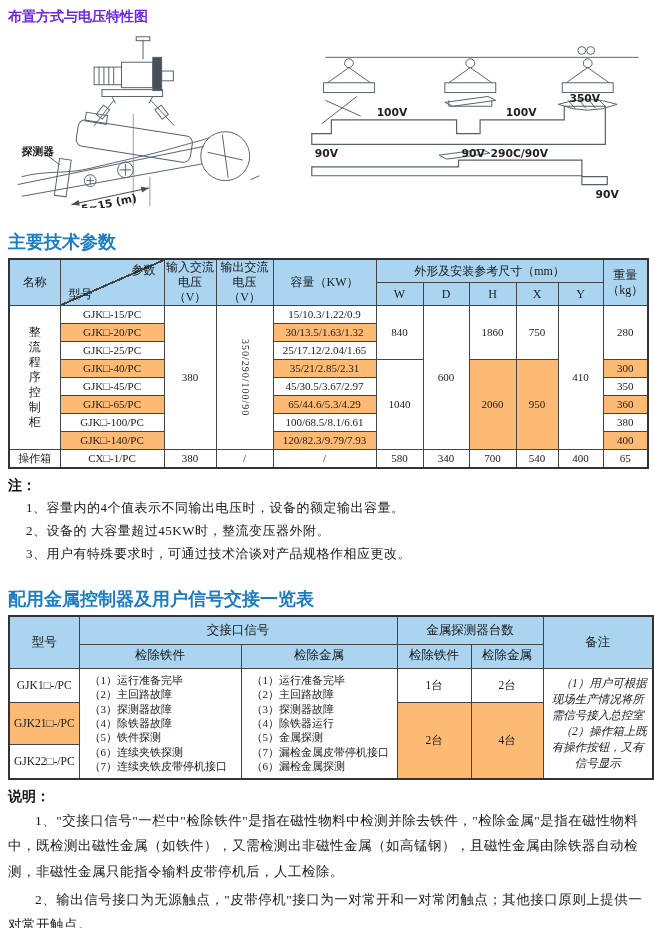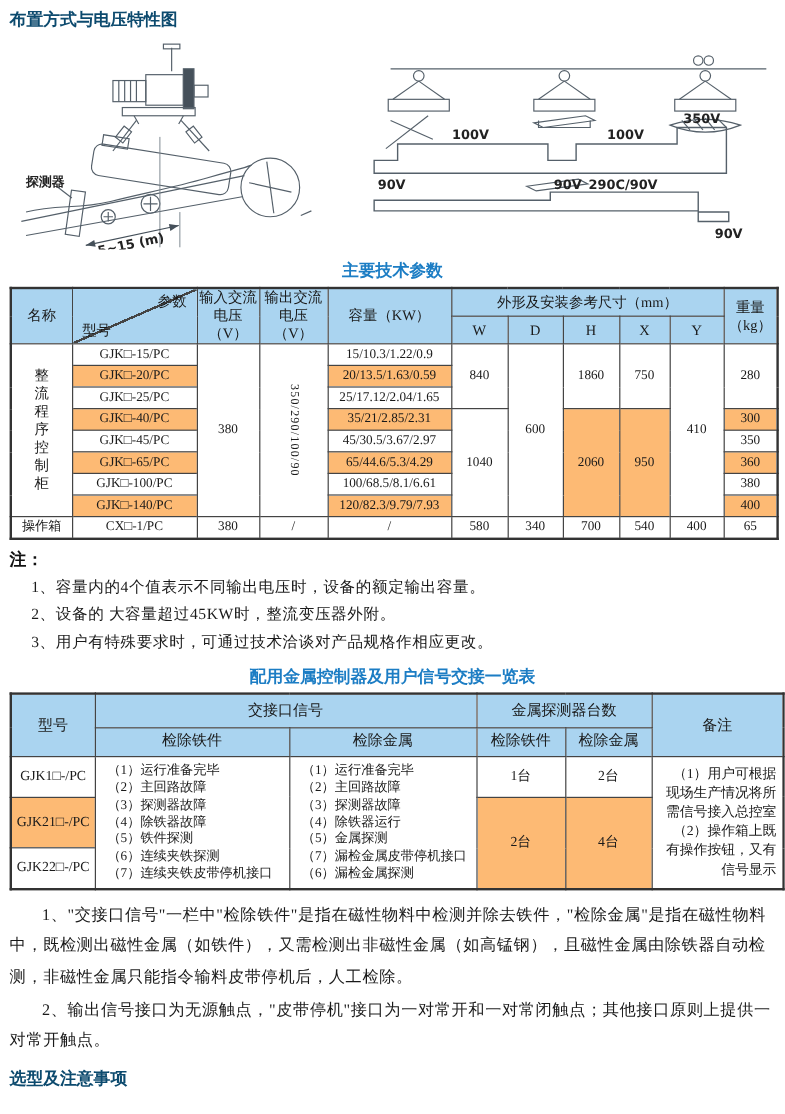--- a/index.html
+++ b/index.html
@@ -1,20 +1,20 @@
 <!DOCTYPE html>
 <html><head>
 <meta charset="utf-8">
 <style>
   html,body{margin:0;padding:0;background:#fff;}
   body{width:654px;font-family:"Liberation Serif","DejaVu Serif",serif;color:#1a1a1a;}
   .page{width:654px;min-height:928px;padding:4px 0 10px 0;box-sizing:border-box;}
   .inner{padding:0 8px;}
-  .h-black{font-family:"DejaVu Sans","Liberation Sans",sans-serif;font-weight:bold;font-size:14px;color:#0c4a6e;margin:4px 0 2px 0;}
-  .h-blue{font-family:"DejaVu Sans","Liberation Sans",sans-serif;font-weight:bold;font-size:14px;color:#1c7dc4;margin:9px 0 4px 0;text-align:center;}
+  .h-black{font-family:"DejaVu Sans","Liberation Sans",sans-serif;font-weight:bold;font-size:14px;color:#6d28d9;margin:4px 0 2px 0;}
+  .h-blue{font-family:"DejaVu Sans","Liberation Sans",sans-serif;font-weight:bold;font-size:18px;color:#1c7dc4;margin:22px 0 4px 0;}
   .diagram-row{display:flex;align-items:flex-start;}
   svg{display:block;}
   svg text{font-family:"DejaVu Sans","Liberation Sans",sans-serif;font-weight:bold;fill:#222;}
 
   
   table{border-collapse:collapse;table-layout:fixed;}
   td{border:1px solid #444;text-align:center;vertical-align:middle;padding:0 1px;
      font-size:11px;line-height:1.25;overflow:hidden;}
   .t1{width:639px;margin-top:2px;border:2px solid #333;}
   .t1 td.hd{background:#aad4f0;font-size:12px;font-weight:normal;}
@@ -27,21 +27,21 @@
   .diag .p-model{position:absolute;bottom:3px;left:8px;font-size:12px;}
   .vname{padding:0;}
   .vname div{width:14px;margin:16px auto;word-break:break-all;line-height:15px;font-size:12px;}
   .vrot div{writing-mode:vertical-rl;margin:0 auto;font-size:10px;letter-spacing:1px;}
 
   .t2{width:644px;margin-top:4px;border:2px solid #333;}
   .t2 td.hd{background:#aad4f0;font-size:12.5px;}
   .t2 td{font-size:11.5px;}
   .siglist{text-align:left;padding:4px 2px 4px 10px;}
   .siglist div{line-height:14.4px;font-size:11px;white-space:nowrap;}
-  .remark{text-align:right;padding:4px 5px;}
+  .remark{text-align:center;padding:4px 5px;font-style:italic;}
   .remark div{line-height:16px;font-size:11.5px;text-indent:1em;}
 
   .notes{margin-top:8px;}
   .notes .lbl{font-family:"DejaVu Sans","Liberation Sans",sans-serif;font-weight:bold;font-size:14px;color:#111;}
   .notes ul{list-style:none;margin:2px 0 0 0;padding:0 0 0 18px;}
   .notes li{font-size:13px;line-height:1.75;letter-spacing:0.5px;}
 
   .para{font-size:13.5px;line-height:1.9;text-indent:2em;letter-spacing:0.5px;margin:2px 0;}
 </style>
 </head>
@@ -219,21 +219,21 @@
         <td>15/10.3/1.22/0.9</td>
         <td rowspan="3">840</td>
         <td rowspan="8">600</td>
         <td rowspan="3">1860</td>
         <td rowspan="3">750</td>
         <td rowspan="8">410</td>
         <td rowspan="3">280</td>
       </tr>
       <tr>
         <td class="bz">GJK□-20/PC</td>
-        <td class="bz">20/13.5/1.63/0.59</td>
+        <td class="bz">30/13.5/1.63/1.32</td>
       </tr>
       <tr>
         <td>GJK□-25/PC</td>
         <td>25/17.12/2.04/1.65</td>
       </tr>
       <tr>
         <td class="bz">GJK□-40/PC</td>
         <td class="bz">35/21/2.85/2.31</td>
         <td rowspan="5">1040</td>
         <td class="bz" rowspan="5">2060</td>
@@ -341,20 +341,21 @@
         <td class="bz" rowspan="2">2台</td>
         <td class="bz" rowspan="2">4台</td>
       </tr>
       <tr style="height:34px">
         <td>GJK22□-/PC</td>
       </tr>
     </tbody>
       </table>
 
     <div class="notes">
+      <div class="lbl">说明：</div>
       <p class="para">1、"交接口信号"一栏中"检除铁件"是指在磁性物料中检测并除去铁件，"检除金属"是指在磁性物料中，既检测出磁性金属（如铁件），又需检测出非磁性金属（如高锰钢），且磁性金属由除铁器自动检测，非磁性金属只能指令输料皮带停机后，人工检除。</p>
       <p class="para">2、输出信号接口为无源触点，"皮带停机"接口为一对常开和一对常闭触点；其他接口原则上提供一对常开触点。</p>
     </div>
 
     <div class="h-black" style="margin-top:10px">选型及注意事项</div>
 
   </div>
 </div>
 
 </body></html>

